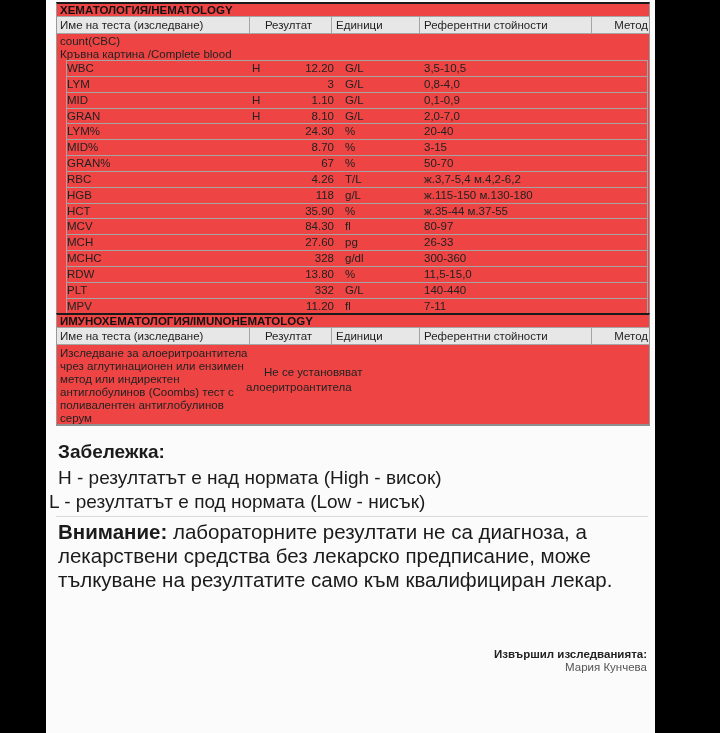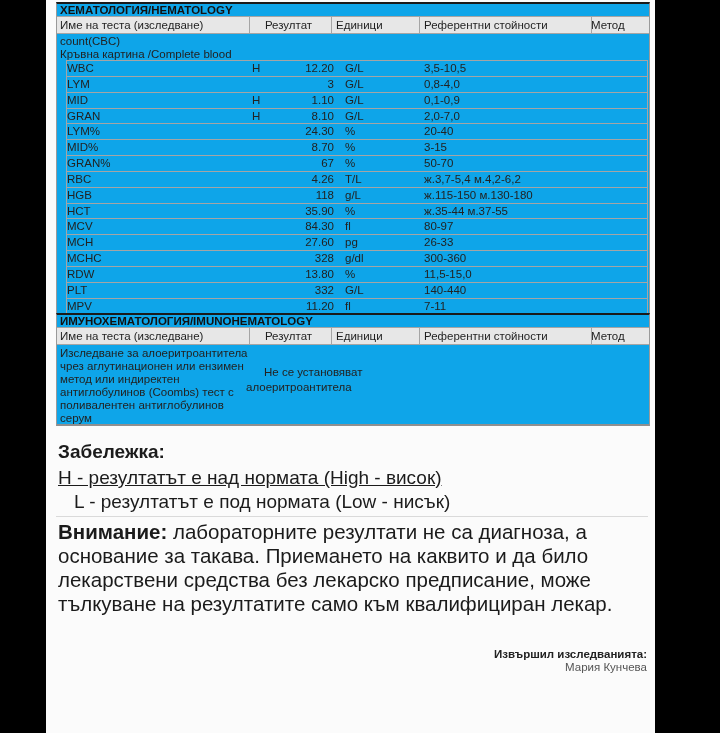--- a/index.html
+++ b/index.html
@@ -5,33 +5,33 @@
   html,body{margin:0;padding:0;}
   body{
     width:720px;height:733px;background:#000;position:relative;overflow:hidden;
     font-family:"Liberation Sans", sans-serif;
     -webkit-font-smoothing:antialiased;
   }
   .paper{position:absolute;left:46px;top:0;width:609px;height:733px;background:#fbfbfb;color:#2b2b2b;}
 
   
   .labtable{position:absolute;left:10px;width:594px;box-sizing:border-box;
-    border-left:1px solid #9a9a9a;border-right:1px solid #9a9a9a;background:#0ea5e9;}
+    border-left:1px solid #9a9a9a;border-right:1px solid #9a9a9a;background:#ef4444;}
   .t1{top:2px;border-top:2px solid #1a1a1a;}
   .t2{top:313px;border-top:2px solid #1a1a1a;border-bottom:2px solid #8f8f8f;}
   .sec-title{height:12px;line-height:12px;font-size:11.5px;font-weight:bold;color:#111;
     padding-left:3px;border-bottom:1px solid #a5a5a5;letter-spacing:0px;}
   .cols{position:relative;height:16px;background:#e7e7e7;border-bottom:1px solid #a5a5a5;
     font-size:11.5px;line-height:16px;color:#1f1f1f;}
   .cols span{position:absolute;top:0;white-space:nowrap;}
   .c-name-h{left:3px;}
   .c-res-h{left:192px;width:79px;text-align:center;}
   .c-unit-h{left:279px;}
   .c-ref-h{left:367px;}
-  .c-met-h{left:534px;width:57px;text-align:left;}
+  .c-met-h{left:534px;width:57px;text-align:right;}
   .vsep{position:absolute;top:0;bottom:0;width:1px;background:#a5a5a5;}
   .vs1{left:192px;}.vs2{left:274px;}.vs3{left:362px;}.vs4{left:534px;}
 
   .group-cell{height:25px;font-size:11.5px;line-height:12.5px;padding:1px 0 0 3px;color:#222;}
 
   .rows{margin-left:9px;width:582px;box-sizing:border-box;border-bottom:1px solid #a5a5a5;}
   .trow{position:relative;height:15.85px;box-sizing:border-box;
     border:1px solid #a5a5a5;border-bottom:none;font-size:11.5px;line-height:14.5px;color:#222;}
   .trow span{position:absolute;top:0;white-space:nowrap;}
   .c-name{left:0;}
@@ -40,22 +40,22 @@
   .c-unit{left:278px;}
   .c-ref{left:357px;}
 
   .t2-content{position:relative;height:79px;font-size:11.5px;color:#222;}
   .t2-testname{position:absolute;left:3px;top:2px;line-height:13px;}
   .t2-res1{position:absolute;left:207px;top:21px;white-space:nowrap;}
   .t2-res2{position:absolute;left:189px;top:36px;white-space:nowrap;}
 
   
   .note-title{position:absolute;left:12px;top:441px;font-size:19px;font-weight:bold;color:#1b1b1b;}
-  .note-h{position:absolute;left:12px;top:467px;font-size:19px;color:#1b1b1b;white-space:nowrap;text-decoration:underline;}
-  .note-l{position:absolute;left:28px;top:491px;font-size:19px;color:#1b1b1b;white-space:nowrap;}
+  .note-h{position:absolute;left:12px;top:467px;font-size:19px;color:#1b1b1b;white-space:nowrap;}
+  .note-l{position:absolute;left:3px;top:491px;font-size:19px;color:#1b1b1b;white-space:nowrap;}
   .divider{position:absolute;left:10px;top:516px;width:592px;height:1px;background:#dadada;}
   .warning{position:absolute;left:12px;top:520px;font-size:20.5px;line-height:24px;color:#1b1b1b;}
   .warning .wline{white-space:nowrap;}
   .warning b{font-weight:bold;}
   .performed-label{position:absolute;right:8px;top:648px;font-size:11.5px;font-weight:bold;color:#222;}
   .performed-name{position:absolute;right:8px;top:661px;font-size:11.5px;color:#555;}
 </style>
 </head>
 <body>
 
@@ -240,21 +240,20 @@
 
   <div class="note-title">Забележка:</div>
   <div class="note-h">H - резултатът е над нормата (High - висок)</div>
   <div class="note-l">L - резултатът е под нормата (Low - нисък)</div>
   <div class="divider"></div>
 
   <div class="warning">
     <div class="wline"><b>Внимание:</b> <span>лабораторните резултати не са диагноза, а</span></div>
     <div>
 
-    <div class="wline">основание за такава. Приемането на каквито и да било</div>
         <div class="wline">лекарствени средства без лекарско предписание, може</div>
         <div class="wline">тълкуване на резултатите само към квалифициран лекар.</div>
       </div>
   </div>
 
   <div class="performed-label">Извършил изследванията:</div>
   <div class="performed-name">Мария Кунчева</div>
 </div>
 
 </body></html>

